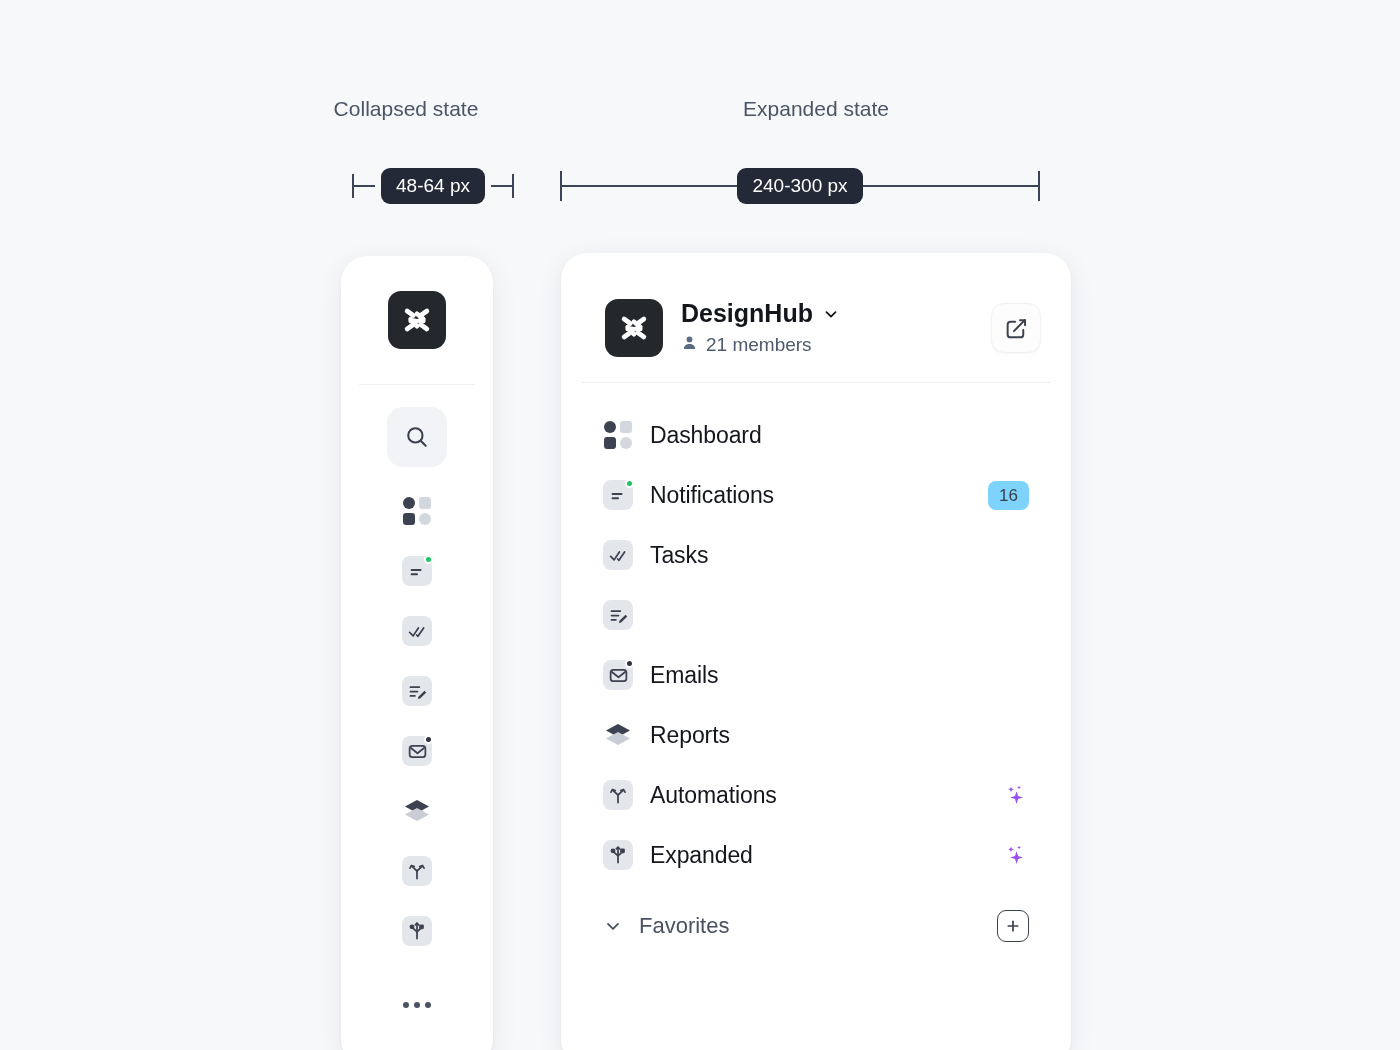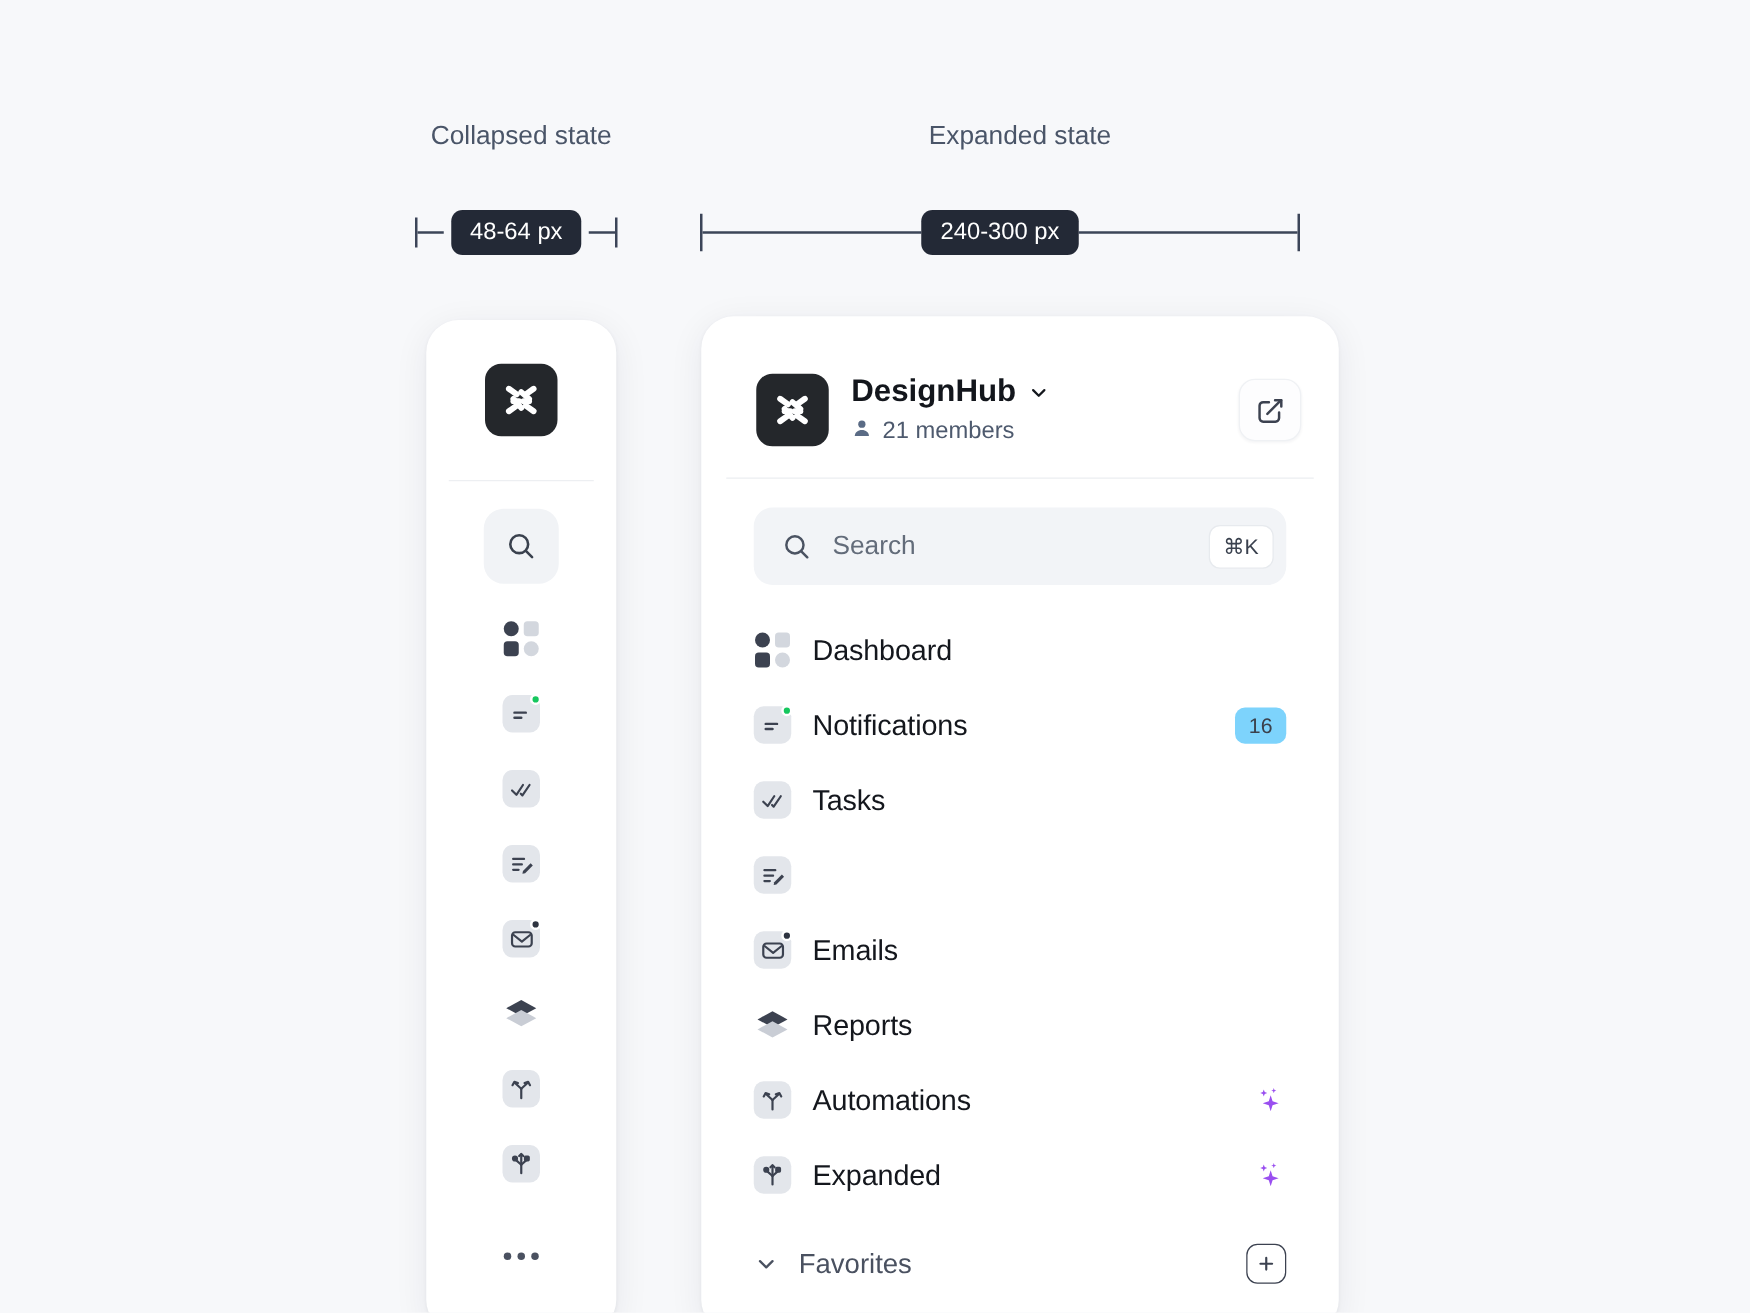--- a/index.html
+++ b/index.html
@@ -15,26 +15,26 @@
 
   
   .caption {
     position: absolute;
     font-size: 21px;
     color: #4A5568;
     font-weight: 400;
     white-space: nowrap;
     transform: translateX(-50%);
   }
-  #cap-collapsed { left: 417px; top: 97px; }
+  #cap-collapsed { left: 406px; top: 97px; }
   #cap-expanded  { left: 816px; top: 97px; }
 
   
   .ruler { position: absolute; height: 40px; display: flex; align-items: center; }
-  #ruler-collapsed { left: 332px; top: 166px; width: 162px; }
+  #ruler-collapsed { left: 352px; top: 166px; width: 162px; }
   #ruler-expanded  { left: 560px; top: 166px; width: 480px; }
 
   .cap-end {
     width: 2px;
     background: #3C4558;
     flex: 0 0 auto;
   }
   #ruler-collapsed .cap-end { height: 24px; }
   #ruler-expanded .cap-end  { height: 30px; }
 
@@ -475,32 +475,20 @@
           <path d="M18.5 13.5v4.2a2.8 2.8 0 0 1-2.8 2.8H6.3a2.8 2.8 0 0 1-2.8-2.8V8.3a2.8 2.8 0 0 1 2.8-2.8h4.4"></path>
           <path d="M9.5 14.5 20 4"></path>
             <path d="M15.4 4h4.8v4.8"></path>
         </svg>
       </span>
     </div>
   </div>
 
   <div class="exp-divider"></div>
 
-  <div class="search-wrap">
-    <div class="search-box">
-      <span>
-        <svg width="25" height="25" viewBox="0 0 24 24" fill="none" stroke="#4B5362" stroke-width="1.9" stroke-linecap="round">
-          <circle cx="10.5" cy="10.5" r="6.6"></circle>
-            <line x1="15.4" y1="15.4" x2="20" y2="20"></line>
-        </svg>
-      </span>
-      <input class="search-input" type="text" value="" placeholder="Search" style="">
-      <span class="kbd">⌘K</span>
-    </div>
-  </div>
 
   <div class="nav-list">
 
     <div class="nav-item">
       <span class="tile plain">
         <span class="dash-grid">
           <span class="dg1"></span>
             <span class="dg2"></span>
           <span class="dg3"></span>
             <span class="dg4"></span>

